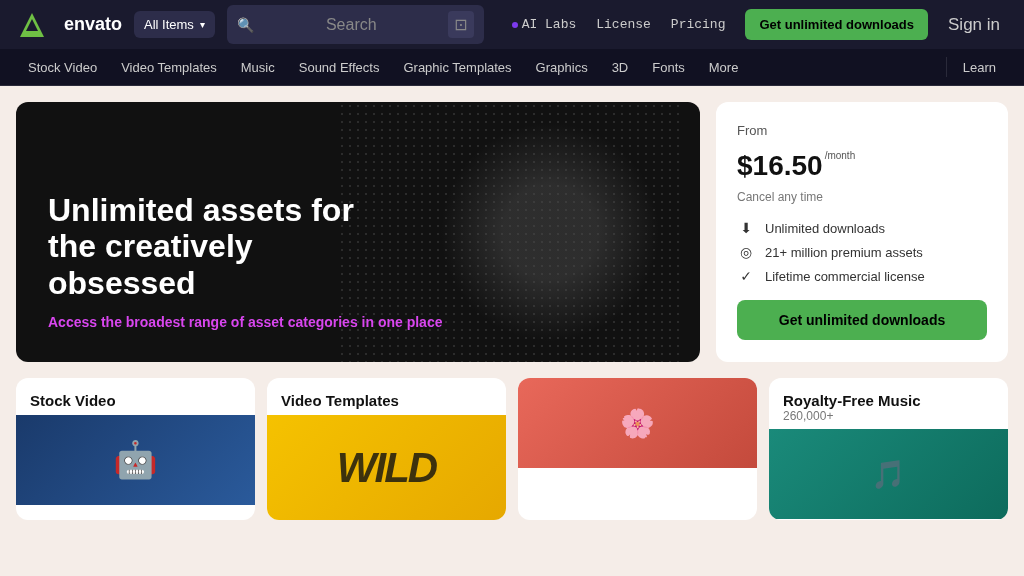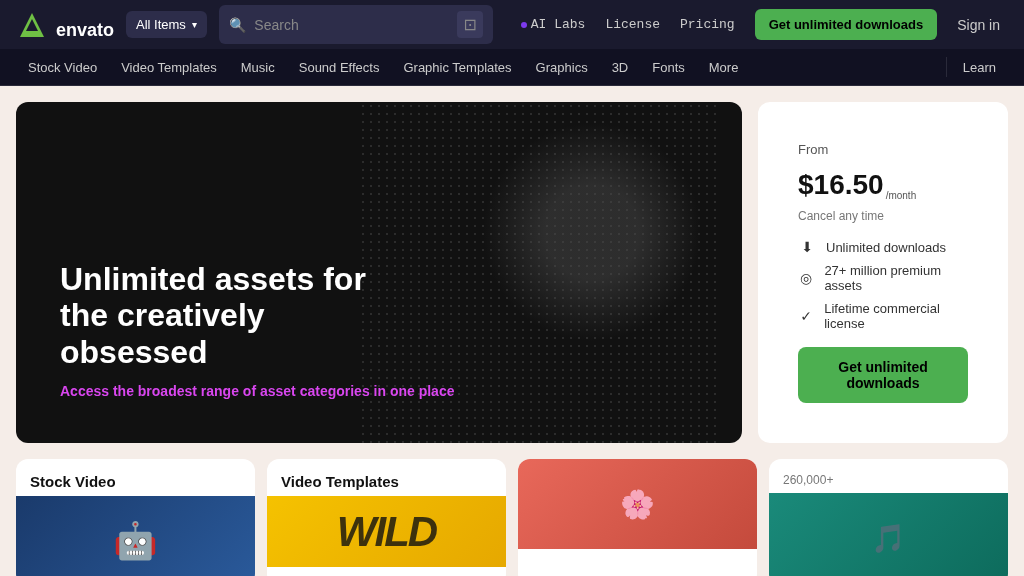--- a/index.html
+++ b/index.html
@@ -1,72 +1,72 @@
 <!DOCTYPE html>
 <html><head>
   <meta charset="utf-8">
   <style>
     * { margin: 0; padding: 0; box-sizing: border-box; }
     body { font-family: -apple-system, BlinkMacSystemFont, 'Segoe UI', sans-serif; background: #f5ede8; width: 1024px; overflow-x: hidden; }
 
     
     .header { background: #1a1a2e; display: flex; align-items: center; padding: 0 16px; height: 49px; gap: 12px; }
-    .logo { display: flex; align-items: flex-end; gap: 8px; color: white; font-weight: 700; font-size: 18px; text-decoration: none; }
+    .logo { display: flex; align-items: center; gap: 16px; color: white; font-weight: 700; font-size: 18px; text-decoration: none; }
     .logo-icon { width: 32px; height: 32px; }
     .all-items-btn { background: #2d2d4a; color: white; border: none; border-radius: 6px; padding: 6px 10px; font-size: 13px; cursor: pointer; display: flex; align-items: center; gap: 6px; white-space: nowrap; }
     .chevron { font-size: 10px; }
     .search-bar { flex: 1; max-width: 320px; background: #2d2d4a; border-radius: 6px; display: flex; align-items: center; padding: 6px 10px; gap: 8px; }
-    .search-bar input { background: none; border: none; color: #aaa; font-size: 14px; outline: none; width: 100%; }
+    .search-bar input { background: none; border: none; color: #aaa; font-size: 16px; outline: none; width: 100%; text-align: center; }
     .search-bar input::placeholder { color: #888; }
     .search-icon { color: #888; font-size: 14px; }
     .barcode-icon { color: #888; font-size: 16px; background: #3a3a5c; padding: 4px 6px; border-radius: 4px; cursor: pointer; }
     .nav-links { display: flex; align-items: center; gap: 4px; margin-left: 8px; font-family: Liberation Mono, monospace; }
     .nav-link { color: #ccc; font-size: 13px; padding: 6px 8px; cursor: pointer; white-space: nowrap; display: flex; align-items: center; gap: 4px; }
     .ai-dot { width: 6px; height: 6px; background: #7c3aed; border-radius: 50%; display: inline-block; }
     .cta-btn { background: #4caf50; color: #000; font-weight: 700; font-size: 13px; padding: 8px 14px; border-radius: 6px; border: none; cursor: pointer; white-space: nowrap; }
-    .signin-link { color: #ccc; font-size: 14px; cursor: pointer; padding: 6px 8px; white-space: nowrap; }
+    .signin-link { color: #ccc; font-size: 17px; cursor: pointer; padding: 6px 8px; white-space: nowrap; }
 
     
     .navbar { background: #111122; display: flex; align-items: center; padding: 0 16px; height: 37px; border-bottom: 1px solid #2a2a3a; }
     .nav-items { display: flex; align-items: center; gap: 0; flex: 1; }
     .nav-item { color: #ccc; font-size: 13px; padding: 0 12px; height: 37px; display: flex; align-items: center; cursor: pointer; white-space: nowrap; }
     .nav-divider { width: 1px; height: 20px; background: #2a2a3a; margin: 0 4px; }
     .learn-link { color: #ccc; font-size: 13px; padding: 0 12px; cursor: pointer; }
 
     
     .main { padding: 16px; display: flex; gap: 16px; }
 
     
-    .hero-card { flex: 1; background: #111; border-radius: 12px; padding: 44px; position: relative; overflow: hidden; min-height: 260px; display: flex; flex-direction: column; justify-content: flex-end; }
+    .hero-card { flex: 1; background: #111; border-radius: 12px; padding: 32px; position: relative; overflow: hidden; min-height: 260px; display: flex; flex-direction: column; justify-content: flex-end; }
     .hero-bg-dots { position: absolute; right: 20px; top: 0; bottom: 0; width: 50%; background-image: radial-gradient(circle, #555 1px, transparent 1px); background-size: 8px 8px; opacity: 0.4; }
     .hero-face-overlay { position: absolute; right: 40px; top: 20px; width: 220px; height: 220px; background: radial-gradient(ellipse, #4a4a4a 30%, transparent 70%); border-radius: 50% 50% 50% 50%; opacity: 0.5; }
     .hero-content { position: relative; z-index: 2; }
     .hero-title { color: white; font-size: 32px; font-weight: 900; line-height: 1.15; margin-bottom: 12px; max-width: 360px; }
     .hero-subtitle { color: #d946ef; font-size: 14px; font-weight: bold; }
 
     
-    .pricing-card { width: 250px; background: white; border-radius: 12px; padding: 40px; display: flex; flex-direction: column; gap: 12px; }
+    .pricing-card { width: 292px; background: white; border-radius: 12px; padding: 21px; display: flex; flex-direction: column; gap: 12px; }
     .from-text { color: #555; font-size: 13px; }
-    .price-line { display: flex; align-items: flex-end; gap: 2px; }
+    .price-line { display: flex; align-items: flex-start; gap: 2px; }
     .price-amount { font-size: 28px; font-weight: 800; color: #111; }
     .price-period { font-size: 10px; color: #555; }
     .cancel-text { color: #777; font-size: 12px; margin-top: -4px; }
     .features { display: flex; flex-direction: column; gap: 8px; margin-top: 4px; }
     .feature-item { display: flex; align-items: center; gap: 10px; font-size: 13px; color: #333; }
     .feature-icon { font-size: 14px; color: #333; width: 18px; text-align: center; }
     .pricing-cta { background: #4caf50; color: #000; font-weight: 700; font-size: 14px; padding: 12px; border-radius: 8px; border: none; cursor: pointer; width: 100%; margin-top: 4px; }
 
     
     .bottom-section { padding: 0 16px 16px; display: flex; gap: 12px; }
     .category-card { background: white; border-radius: 12px; overflow: hidden; flex: 1; min-width: 0; }
     .card-header { padding: 14px 14px 6px; }
     .card-title { font-size: 15px; font-weight: 700; color: #111; }
     .card-count { font-size: 12px; color: #777; }
     .thumb-blue { height: 90px; background: linear-gradient(135deg, #1a3a6b 0%, #2a5a9b 100%); display: flex; align-items: center; justify-content: center; }
-    .thumb-yellow { height: 71px; background: linear-gradient(135deg, #f5c200 0%, #e6a800 100%); display: flex; align-items: center; justify-content: center; overflow: hidden; }
+    .thumb-yellow { height: 105px; background: linear-gradient(135deg, #f5c200 0%, #e6a800 100%); display: flex; align-items: center; justify-content: center; overflow: hidden; }
     .thumb-coral { height: 90px; background: linear-gradient(135deg, #e8685a 0%, #c44a3c 100%); display: flex; align-items: center; justify-content: center; }
     .thumb-teal { height: 90px; background: linear-gradient(135deg, #1a8a7a 0%, #0d6b5c 100%); display: flex; align-items: center; justify-content: center; }
     .thumb-pattern { font-size: 28px; opacity: 0.8; }
 
     
     .robot-figure { font-size: 36px; }
   </style>
 </head>
 <body>
 
@@ -143,21 +143,21 @@
       <span class="price-period">/month</span>
     </div>
     <div class="cancel-text">Cancel any time</div>
     <div class="features">
       <div class="feature-item">
         <span class="feature-icon">⬇</span>
         <span>Unlimited downloads</span>
       </div>
       <div class="feature-item">
         <span class="feature-icon">◎</span>
-        <span>27+ million premium assets</span>
+        <span>21+ million premium assets</span>
       </div>
       <div class="feature-item">
         <span class="feature-icon">✓</span>
         <span>Lifetime commercial license</span>
       </div>
     </div>
     <button class="pricing-cta">Get unlimited downloads</button>
   </div>
 </div>
 
@@ -182,19 +182,20 @@
   </div>
 
   <div class="category-card">
     <div class="thumb-coral">
       <span class="thumb-pattern">🌸</span>
     </div>
   </div>
 
   <div class="category-card">
     <div class="card-header">
+      <div class="card-title">Royalty-Free Music</div>
       <div class="card-count">260,000+</div>
     </div>
     <div class="thumb-teal">
       <span class="thumb-pattern">🎵</span>
     </div>
   </div>
 </div>
 
 </body></html>

